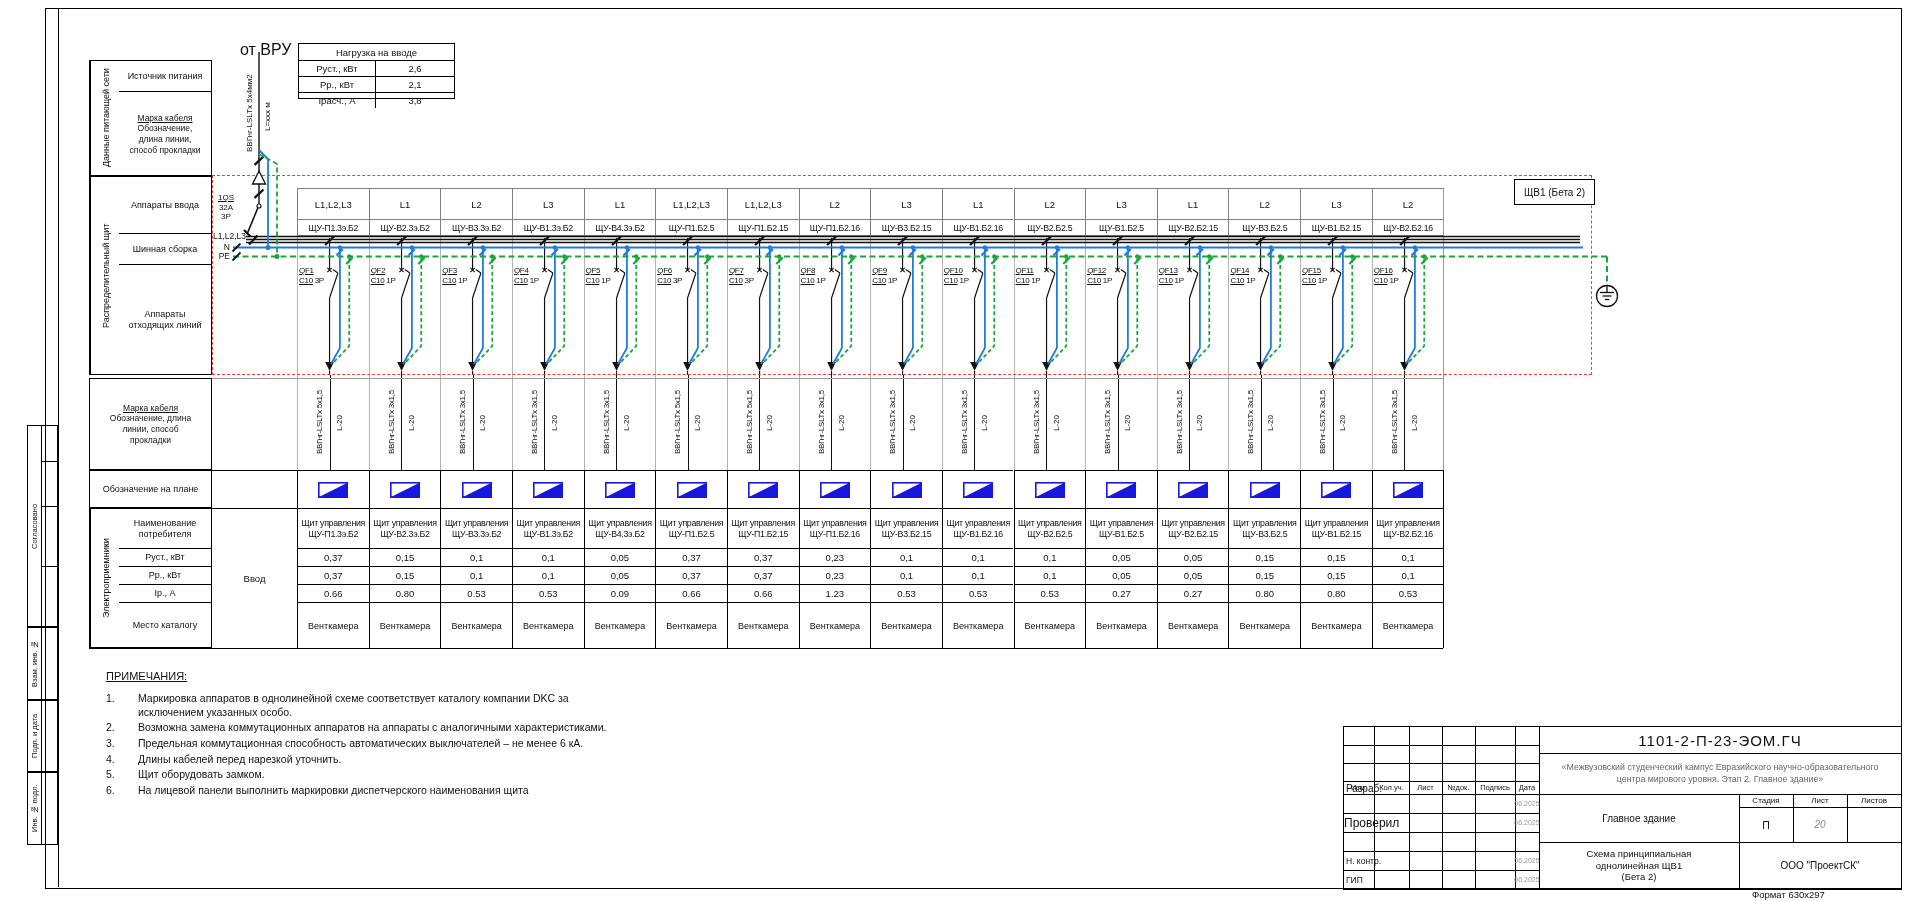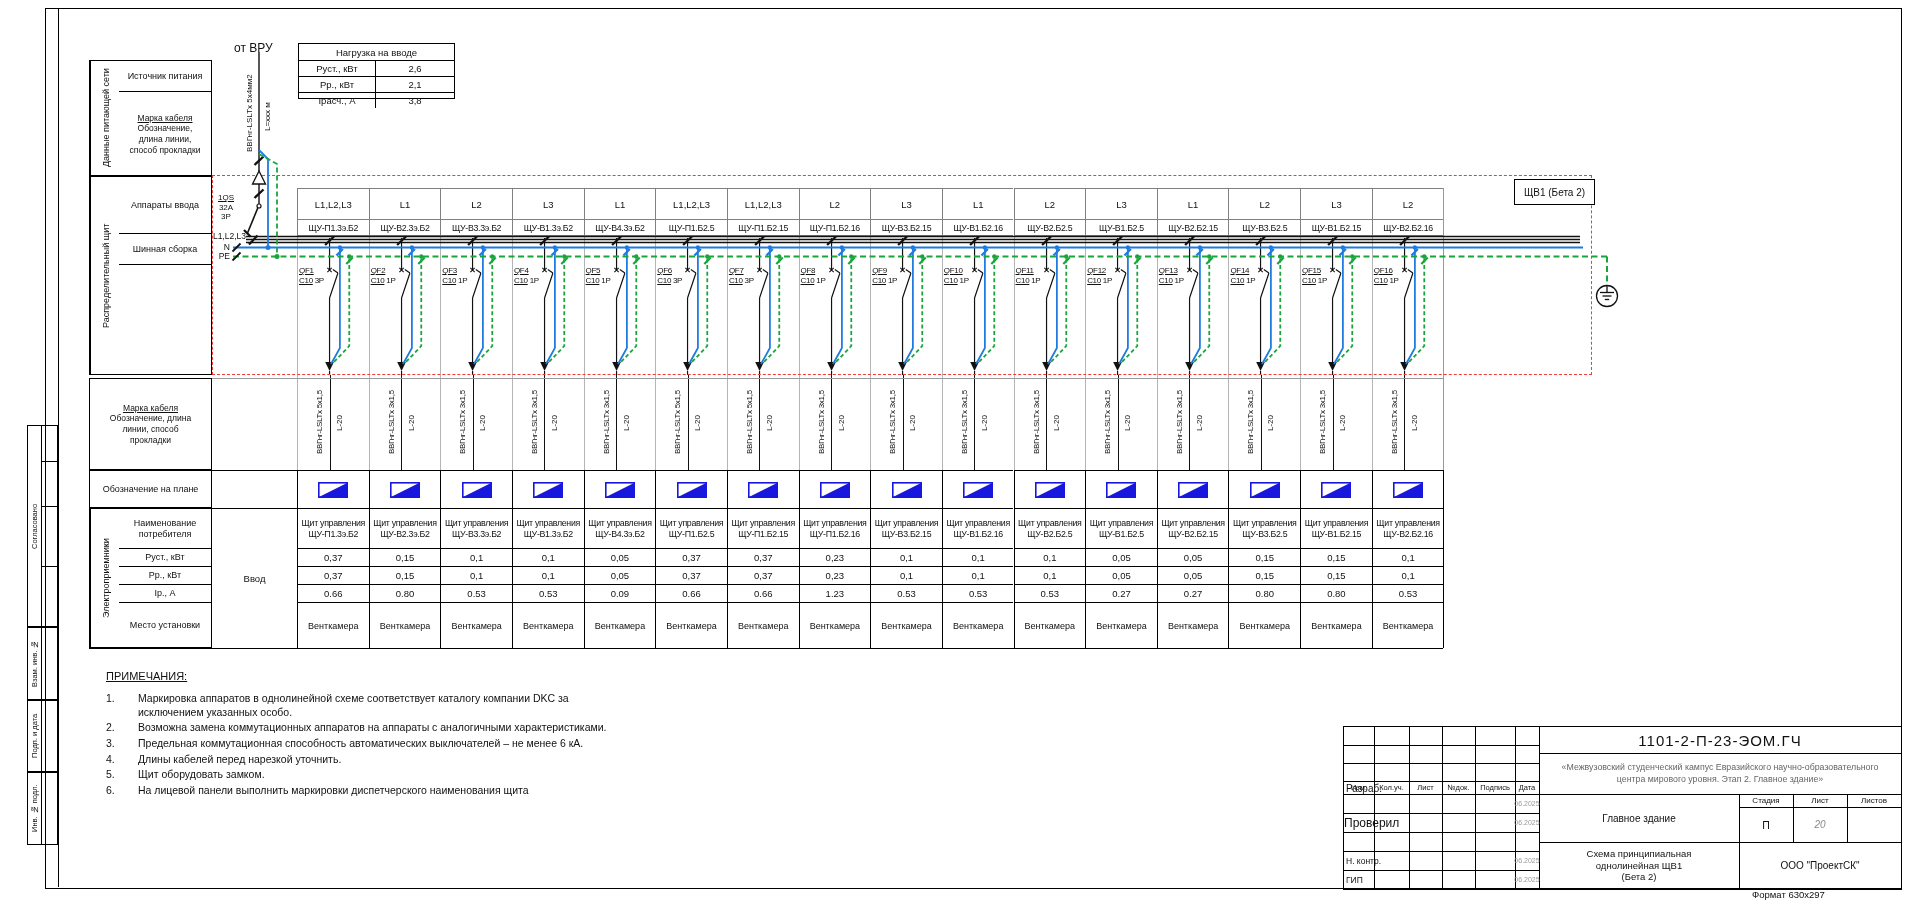--- a/index.html
+++ b/index.html
@@ -105,20 +105,21 @@
       <span>Обозначение,</span><br>
       <span>длина линии,</span><br>
       <span>способ прокладки</span></div>
     </div>
   </div>
 
   <div class="sec" style="left:89px;top:176px;width:123px;height:199px">
     <div class="grp vtext">Распределительный щит</div>
     <div class="lrow bb" style="top:0;height:56px">Аппараты ввода</div>
     <div class="lrow bb" style="top:57px;height:30px">Шинная сборка</div>
+    <div class="lrow" style="top:88px;height:110px;padding:0 6px">Аппараты отходящих линий</div>
   </div>
 
   <div class="sec" style="left:89px;top:378px;width:123px;height:92px">
     <div class="cell lbl-sm" style="left:0;top:0;right:0;bottom:0">
       <div><span class="u">Марка кабеля</span><br>
       <span>Обозначение, длина</span><br>
       <span>линии, способ</span><br>
       <span>прокладки</span></div>
     </div>
   </div>
@@ -126,21 +127,21 @@
   <div class="sec" style="left:89px;top:470px;width:123px;height:38px">
     <div class="cell" style="left:0;top:0;right:0;bottom:0;font-size:9px">Обозначение на плане</div>
   </div>
 
   <div class="sec" style="left:89px;top:508px;width:123px;height:140px">
     <div class="grp vtext">Электроприемники</div>
     <div class="lrow bb" style="top:0;height:39px">Наименование потребителя</div>
     <div class="lrow bb" style="top:40px;height:17px">Руст., кВт</div>
     <div class="lrow bb" style="top:58px;height:17px">Рр., кВт</div>
     <div class="lrow bb" style="top:76px;height:17px">Iр., А</div>
-    <div class="lrow" style="top:94px;height:44px">Место установки</div>
+    <div class="lrow" style="top:94px;height:44px">Место каталогу</div>
   </div>
 
   <div class="cell" style="left:212px;top:508px;width:85px;height:140px;font-size:9.5px">Ввод</div>
 
   <div class="lt">
     <div class="tr" style="top:0;border-bottom:1px solid #000">
         <div class="va">Нагрузка на вводе</div>
       </div>
     <div class="tr" style="top:16px;border-bottom:1px solid #000">
       <div class="la">Руст., кВт</div>
@@ -149,21 +150,21 @@
     <div class="tr" style="top:32px;border-bottom:1px solid #000">
       <div class="la">Рр., кВт</div>
       <div class="va">2,1</div>
     </div>
     <div class="tr" style="top:48px">
       <div class="la">Iрасч., А</div>
       <div class="va">3,8</div>
     </div>
   </div>
 
-  <div class="abs" style="left:234px;top:41px;font-size:12px">от ВРУ</div>
+  <div class="abs" style="left:240px;top:41px;font-size:16px">от ВРУ</div>
   <div class="vtext abs" style="left:243px;top:57px;height:112px;width:12px;font-size:8px">ВВГнг-LSLTx 5х4мм2</div>
   <div class="vtext abs" style="left:262px;top:68px;height:98px;width:11px;font-size:8px">L=xxx м</div>
   <div class="abs" style="left:208px;top:193px;width:36px;text-align:center;font-size:8px;line-height:1.2">
     <span class="u">1QS</span><br>
     <span>32А</span><br>
     <span>3Р</span>
   </div>
   <div class="abs" style="left:202px;top:230.5px;width:44px;text-align:right;font-size:8.5px">L1,L2,L3</div>
   <div class="abs" style="left:206px;top:242px;width:24px;text-align:right;font-size:8.5px">N</div>
   <div class="abs" style="left:206px;top:251px;width:24px;text-align:right;font-size:8.5px">PE</div>

